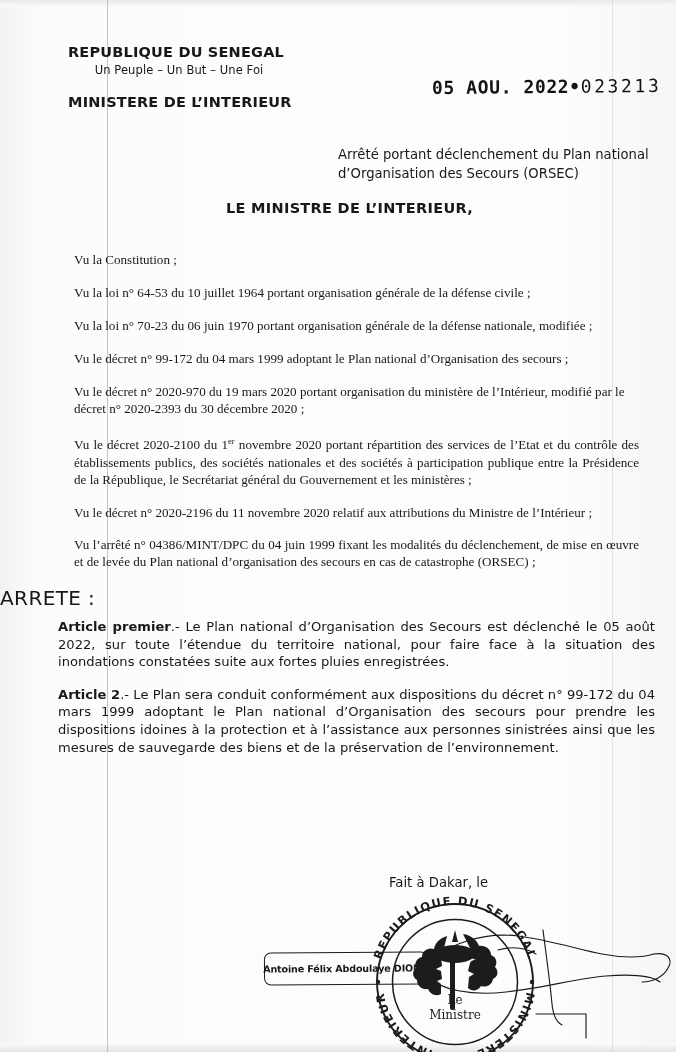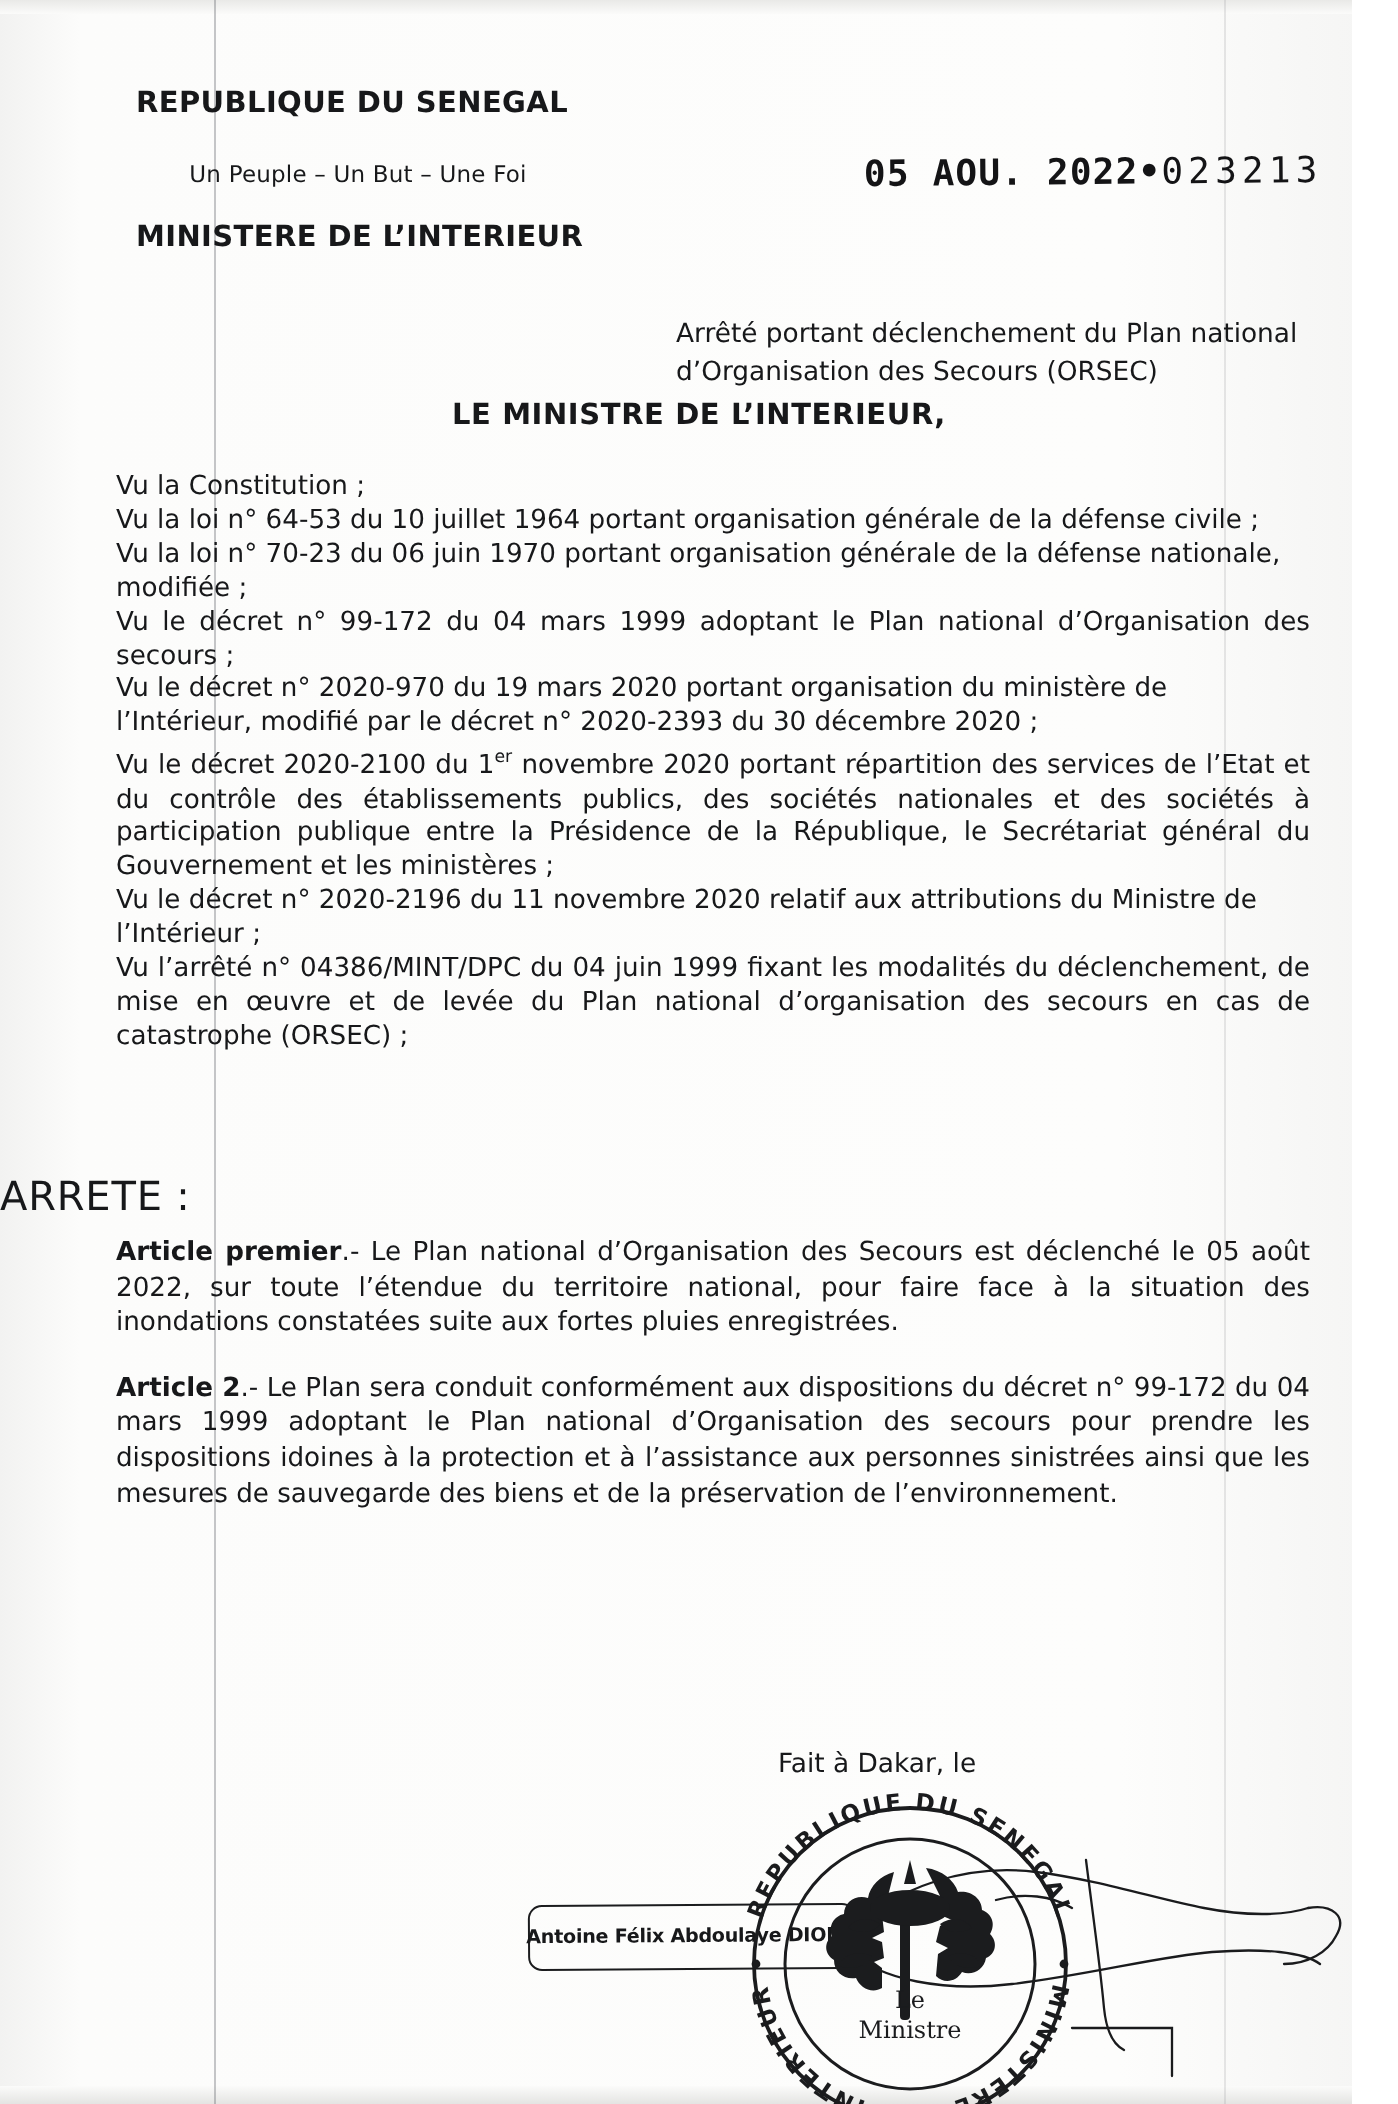--- a/index.html
+++ b/index.html
@@ -62,21 +62,21 @@
   }
   .hdr-country {
     font-weight: 700;
     font-size: 14.5px;
     letter-spacing: 0.2px;
   }
   .hdr-motto {
     font-size: 11.5px;
     text-align: center;
     width: 222px;
-    margin-top: 20px;
+    margin-top: 3px;
     letter-spacing: 0.1px;
   }
   .hdr-ministry {
     font-weight: 700;
     font-size: 14.5px;
     margin-top: 17px;
     letter-spacing: 0.2px;
   }
 
   .date-stamp {
@@ -98,21 +98,20 @@
   }
 
   
   .subject {
     position: absolute;
     left: 338px;
     top: 146px;
     width: 330px;
     font-size: 13.2px;
     line-height: 1.42;
-    margin-top: 13px;
   }
 
   
   .doc-title {
     position: absolute;
     left: 0;
     top: 200px;
     width: 699px;
     text-align: center;
     font-weight: 700;
@@ -125,21 +124,22 @@
     position: absolute;
     left: 58px;
     top: 236px;
     width: 597px;
     font-size: 13.1px;
     line-height: 16.9px;
   }
   .visa {
     text-align: justify;
     text-justify: inter-word;
-    margin: 0;
+    margin: 16px;
+    font-family: Liberation Serif, serif;
   }
   .visa.nojust { text-align: left; }
   sup.ord { font-size: 0.66em; vertical-align: super; }
 
   
   .arrete-word {
     position: absolute;
     left: 0;
     top: 586px;
     width: 699px;

